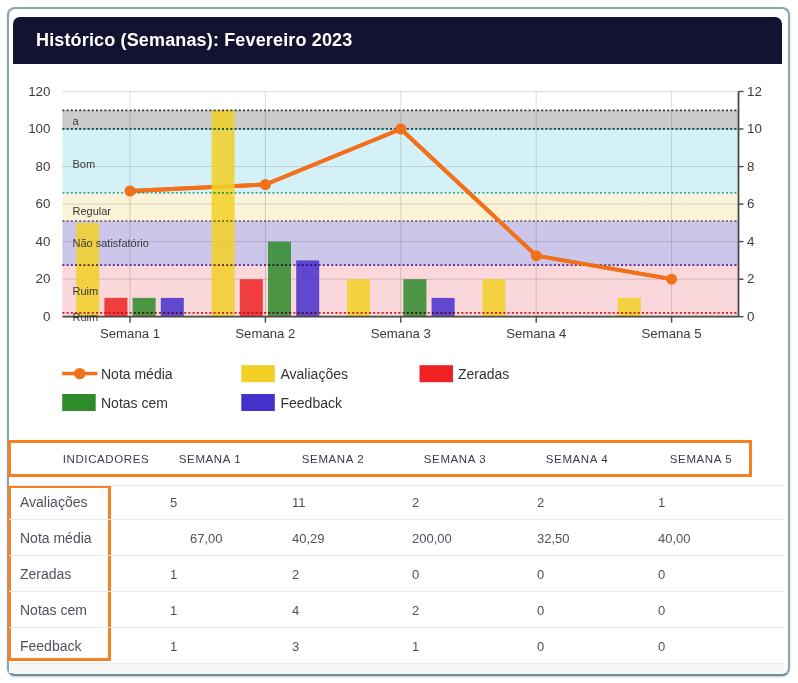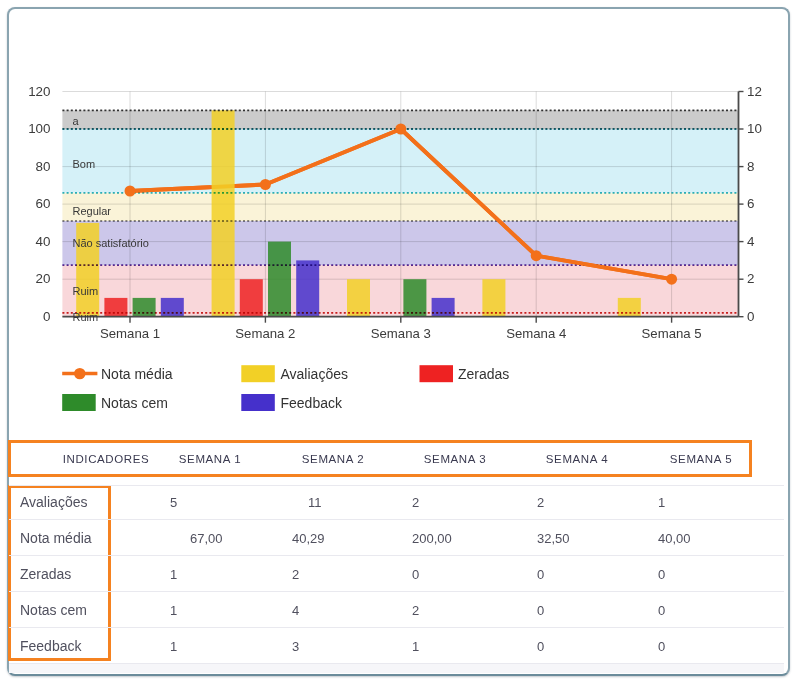--- a/index.html
+++ b/index.html
@@ -13,20 +13,21 @@
   .abs{position:absolute;}
   .tht{position:absolute;font-size:11.5px;letter-spacing:.6px;color:#3a3a50;top:453px;transform:translateX(-50%);}
   .trw{position:absolute;font-size:13px;color:#50505e;}
   .trl{position:absolute;font-size:14px;color:#50505e;}
   .sep{position:absolute;left:9px;width:775px;height:1px;background:#e9e9ef;}
 </style>
 </head>
 <body>
 <div id="page">
   <div class="card"></div>
+  <div class="hdr">Histórico (Semanas): Fevereiro 2023</div>
 
   <svg class="abs" style="left:0;top:0" width="798" height="440" viewBox="0 0 798 440">
   <defs>
         <mask id="lm">
           <rect x="0" y="0" width="798" height="440" fill="#fff"></rect>
           <rect x="210.6" y="109.3" width="25" height="208.4" fill="#000"></rect>
         </mask>
       </defs>
   <rect x="62.4" y="110.3" width="676.1" height="18.8" fill="#cbcbcb"></rect>
   <rect x="62.4" y="129.0" width="676.1" height="63.8" fill="#d5f1f8"></rect>
@@ -153,21 +154,21 @@
   <div class="sep" style="top:627px;"></div>
   <div class="sep" style="top:663px;"></div>
   <div class="abs" style="left:9px;top:664px;width:775px;height:9px;background:#f6f6f9;"></div>
 
   <div class="trl" style="left:20px;top:494px;">Avaliações</div>
   <div class="trl" style="left:20px;top:530px;">Nota média</div>
   <div class="trl" style="left:20px;top:566px;">Zeradas</div>
   <div class="trl" style="left:20px;top:602px;">Notas cem</div>
   <div class="trl" style="left:20px;top:638px;">Feedback</div>
   <div class="trw" style="left:170px;top:495px;">5</div>
-  <div class="trw" style="left:292px;top:495px;margin-left:16px;">11</div>
+  <div class="trw" style="left:292px;top:495px;">11</div>
   <div class="trw" style="left:412px;top:495px;">2</div>
   <div class="trw" style="left:537px;top:495px;">2</div>
   <div class="trw" style="left:658px;top:495px;">1</div>
   <div class="trw" style="left:170px;top:531px;margin-left:20px;">67,00</div>
   <div class="trw" style="left:292px;top:531px;">40,29</div>
   <div class="trw" style="left:412px;top:531px;">200,00</div>
   <div class="trw" style="left:537px;top:531px;">32,50</div>
   <div class="trw" style="left:658px;top:531px;">40,00</div>
   <div class="trw" style="left:170px;top:567px;">1</div>
   <div class="trw" style="left:292px;top:567px;">2</div>

